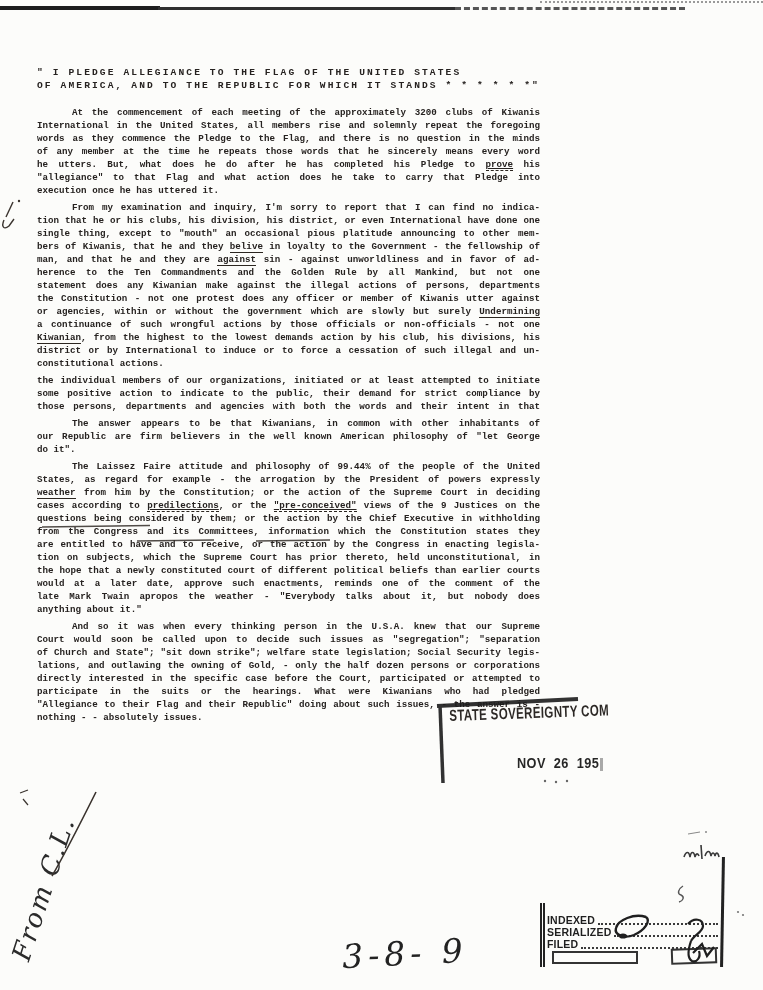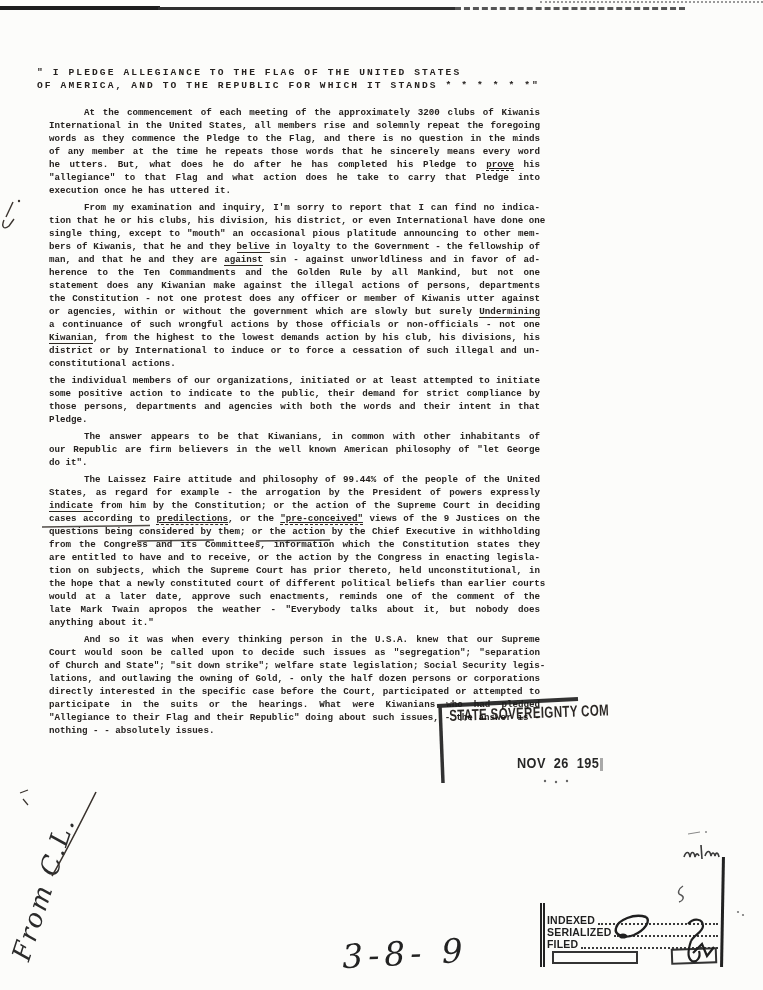--- a/index.html
+++ b/index.html
@@ -7,21 +7,21 @@
         font-family:"Liberation Mono","DejaVu Sans Mono",monospace;}
   
   .edge{position:absolute;}
   .edge1{left:0;top:6px;width:160px;height:4px;background:#1c1c1c;}
   .edge2{left:158px;top:7px;width:300px;height:3px;background:#2e2e2e;}
   .edge3{left:455px;top:7px;width:230px;border-top:3px dashed #555;}
   .edge4{left:540px;top:1px;width:223px;border-top:2px dotted #999;}
   
   .doc{position:absolute;left:37px;top:66px;width:503px;color:#262220;z-index:1;}
   .heading{font-weight:700;font-size:9.6px;line-height:13px;letter-spacing:2.1px;white-space:nowrap;margin-bottom:14px;}
-  .para{margin:0 0 4px 12px;}
+  .para{margin:0 0 4px 0;}
   .line{font-weight:700;font-size:9.2px;line-height:13px;white-space:nowrap;
         text-align:justify;text-align-last:justify;}
   .line.first{text-indent:35px;}
   .line.plast{text-align-last:left;}
   .u-s{border-bottom:1.4px solid #2c2620;}
   .u-d{border-bottom:1.4px dashed #2c2620;text-decoration:underline;}
   
   .sov-text{position:absolute;left:449px;top:707px;z-index:4;white-space:nowrap;
             font-family:"Liberation Sans",sans-serif;font-weight:700;font-size:16px;
             letter-spacing:.5px;color:#16120f;opacity:.9;
@@ -89,31 +89,30 @@
           <div class="line"><span>or agencies, within or without the government which are slowly but surely </span><span class="u-s">Undermining</span></div>
           <div class="line"><span>a continuance of such wrongful actions by those officials or non-officials - not one</span></div>
           <div class="line"><span class="u-s">Kiwanian</span><span>, from the highest to the lowest demands action by his club, his divisions, his</span></div>
           <div class="line"><span>district or by International to induce or to force a cessation of such illegal and un-</span></div>
           <div class="line plast"><span>constitutional actions.</span></div>
         </div>
         <div class="para">
           <div class="line"><span>the individual members of our organizations, initiated or at least attempted to initiate</span></div>
           <div class="line"><span>some positive action to indicate to the public, their demand for strict compliance by</span></div>
           <div class="line"><span>those persons, departments and agencies with both the words and their intent in that</span></div>
-          <div class="line plast"><span>Pledge.</span></div>
         </div>
         <div class="para">
           <div class="line first"><span>The answer appears to be that Kiwanians, in common with other inhabitants of</span></div>
           <div class="line"><span>our Republic are firm believers in the well known American philosophy of "let George</span></div>
           <div class="line plast"><span>do it".</span></div>
         </div>
         <div class="para">
           <div class="line first"><span>The Laissez Faire attitude and philosophy of 99.44% of the people of the United</span></div>
           <div class="line"><span>States, as regard for example - the arrogation by the President of powers expressly</span></div>
-          <div class="line"><span class="u-s">indicate</span><span> from him by the Constitution; or the action of the Supreme Court in deciding</span></div>
+          <div class="line"><span class="u-s">weather</span><span> from him by the Constitution; or the action of the Supreme Court in deciding</span></div>
           <div class="line"><span>cases according to </span><span class="u-d">predilections</span><span>, or the </span><span class="u-d">"pre-conceived"</span><span> views of the 9 Justices on the</span></div>
           <div class="line"><span>questions being considered by them; or the action by the Chief Executive in withholding</span></div>
           <div class="line"><span>from the Congress and its Committees, information which the Constitution states they</span></div>
           <div class="line"><span>are entitled to have and to receive, or the action by the Congress in enacting legisla-</span></div>
           <div class="line"><span>tion on subjects, which the Supreme Court has prior thereto, held unconstitutional, in</span></div>
           <div class="line"><span>the hope that a newly constituted court of different political beliefs than earlier courts</span></div>
           <div class="line"><span>would at a later date, approve such enactments, reminds one of the comment of the</span></div>
           <div class="line"><span>late Mark Twain apropos the weather - "Everybody talks about it, but nobody does</span></div>
           <div class="line plast"><span>anything about it."</span></div>
         </div>

